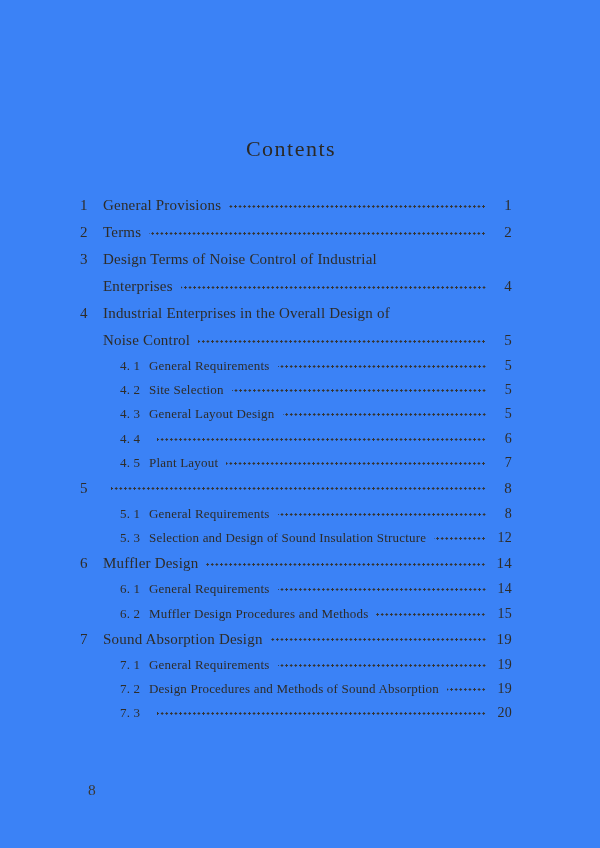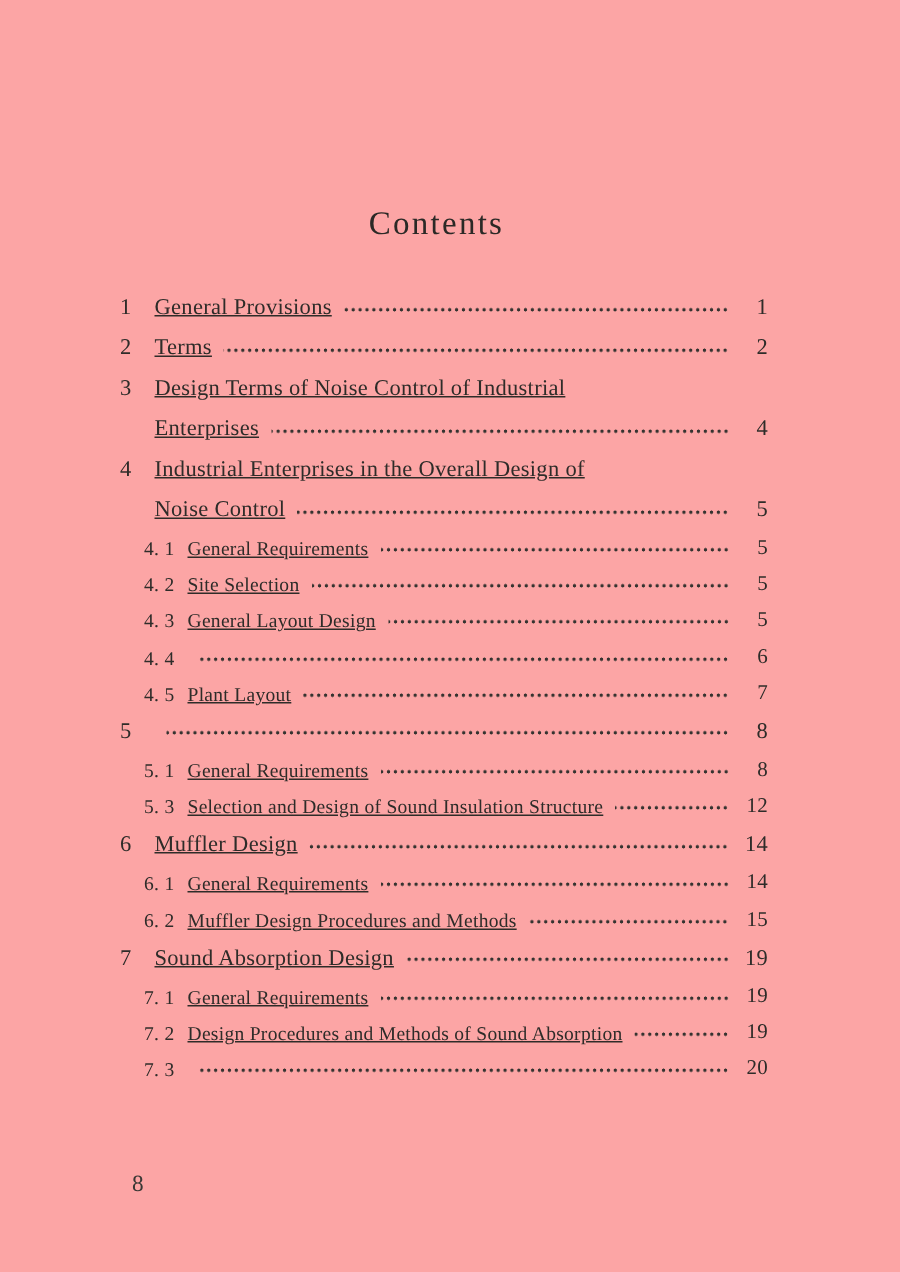--- a/index.html
+++ b/index.html
@@ -4,21 +4,21 @@
 <style>
   html, body {
     margin: 0;
     padding: 0;
     background: #ffffff;
   }
   .page {
     position: relative;
     width: 600px;
     height: 848px;
-    background: #fca5a5;
+    background: #3b82f6;
     overflow: hidden;
     font-family: "Liberation Serif", "DejaVu Serif", serif;
     color: #2e2c29;
   }
   .title-wrap {
     position: absolute;
     top: 136px;
     left: 0;
     right: 18px;
     text-align: center;
@@ -54,24 +54,24 @@
   }
   .num1 {
     display: inline-block;
     width: 23px;
     flex: 0 0 auto;
   }
   .num2 {
     display: inline-block;
     width: 29px;
     flex: 0 0 auto;
+    margin-left: 24px;
   }
   .lbl {
     flex: 0 0 auto;
-    text-decoration: underline;
   }
   .leader {
     flex: 1 1 auto;
     height: 3px;
     margin: 1px 6px 0 8px;
     background-image: radial-gradient(circle, #353330 1.05px, rgba(0,0,0,0) 1.35px);
     background-size: 4.6px 3px;
     background-repeat: repeat-x;
     background-position: right center;
     min-width: 0;

